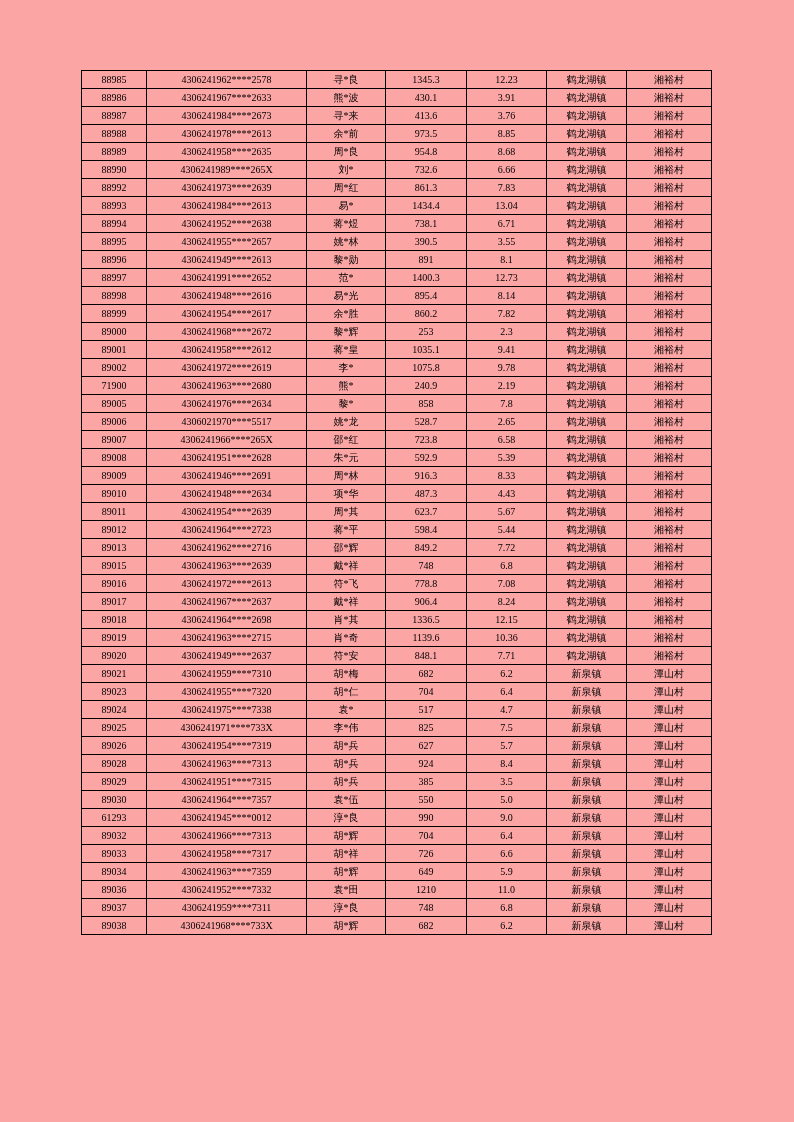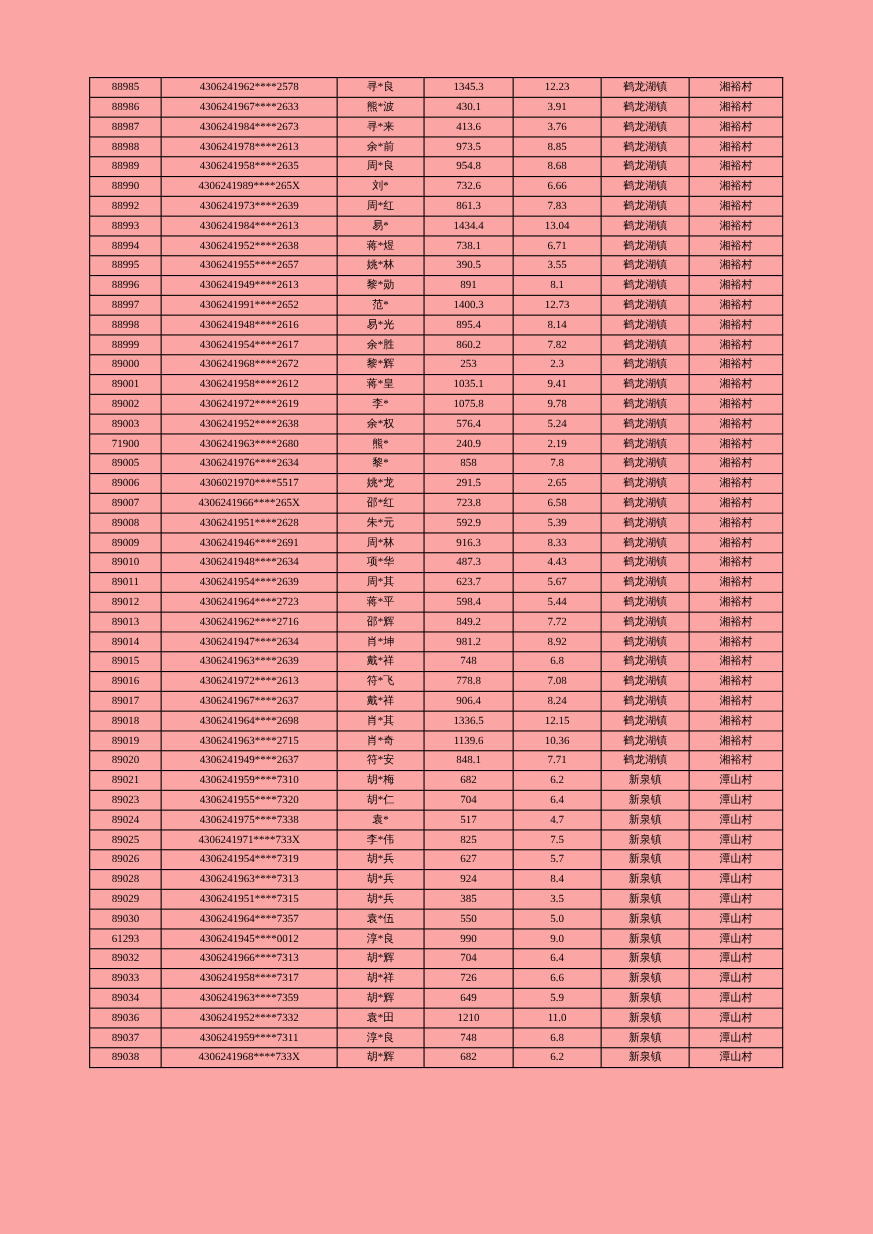--- a/index.html
+++ b/index.html
@@ -204,29 +204,20 @@
         <tr>
           <td>89002</td>
           <td>4306241972****2619</td>
           <td>李*</td>
           <td>1075.8</td>
           <td>9.78</td>
           <td>鹤龙湖镇</td>
           <td>湘裕村</td>
         </tr>
         <tr>
-          <td>89003</td>
-          <td>4306241952****2638</td>
-          <td>余*权</td>
-          <td>576.4</td>
-          <td>5.24</td>
-          <td>鹤龙湖镇</td>
-          <td>湘裕村</td>
-        </tr>
-        <tr>
           <td>71900</td>
           <td>4306241963****2680</td>
           <td>熊*</td>
           <td>240.9</td>
           <td>2.19</td>
           <td>鹤龙湖镇</td>
           <td>湘裕村</td>
         </tr>
         <tr>
           <td>89005</td>
@@ -234,21 +225,21 @@
           <td>黎*</td>
           <td>858</td>
           <td>7.8</td>
           <td>鹤龙湖镇</td>
           <td>湘裕村</td>
         </tr>
         <tr>
           <td>89006</td>
           <td>4306021970****5517</td>
           <td>姚*龙</td>
-          <td>291.5</td>
+          <td>528.7</td>
           <td>2.65</td>
           <td>鹤龙湖镇</td>
           <td>湘裕村</td>
         </tr>
         <tr>
           <td>89007</td>
           <td>4306241966****265X</td>
           <td>邵*红</td>
           <td>723.8</td>
           <td>6.58</td>
@@ -303,29 +294,20 @@
         <tr>
           <td>89013</td>
           <td>4306241962****2716</td>
           <td>邵*辉</td>
           <td>849.2</td>
           <td>7.72</td>
           <td>鹤龙湖镇</td>
           <td>湘裕村</td>
         </tr>
         <tr>
-          <td>89014</td>
-          <td>4306241947****2634</td>
-          <td>肖*坤</td>
-          <td>981.2</td>
-          <td>8.92</td>
-          <td>鹤龙湖镇</td>
-          <td>湘裕村</td>
-        </tr>
-        <tr>
           <td>89015</td>
           <td>4306241963****2639</td>
           <td>戴*祥</td>
           <td>748</td>
           <td>6.8</td>
           <td>鹤龙湖镇</td>
           <td>湘裕村</td>
         </tr>
         <tr>
           <td>89016</td>

